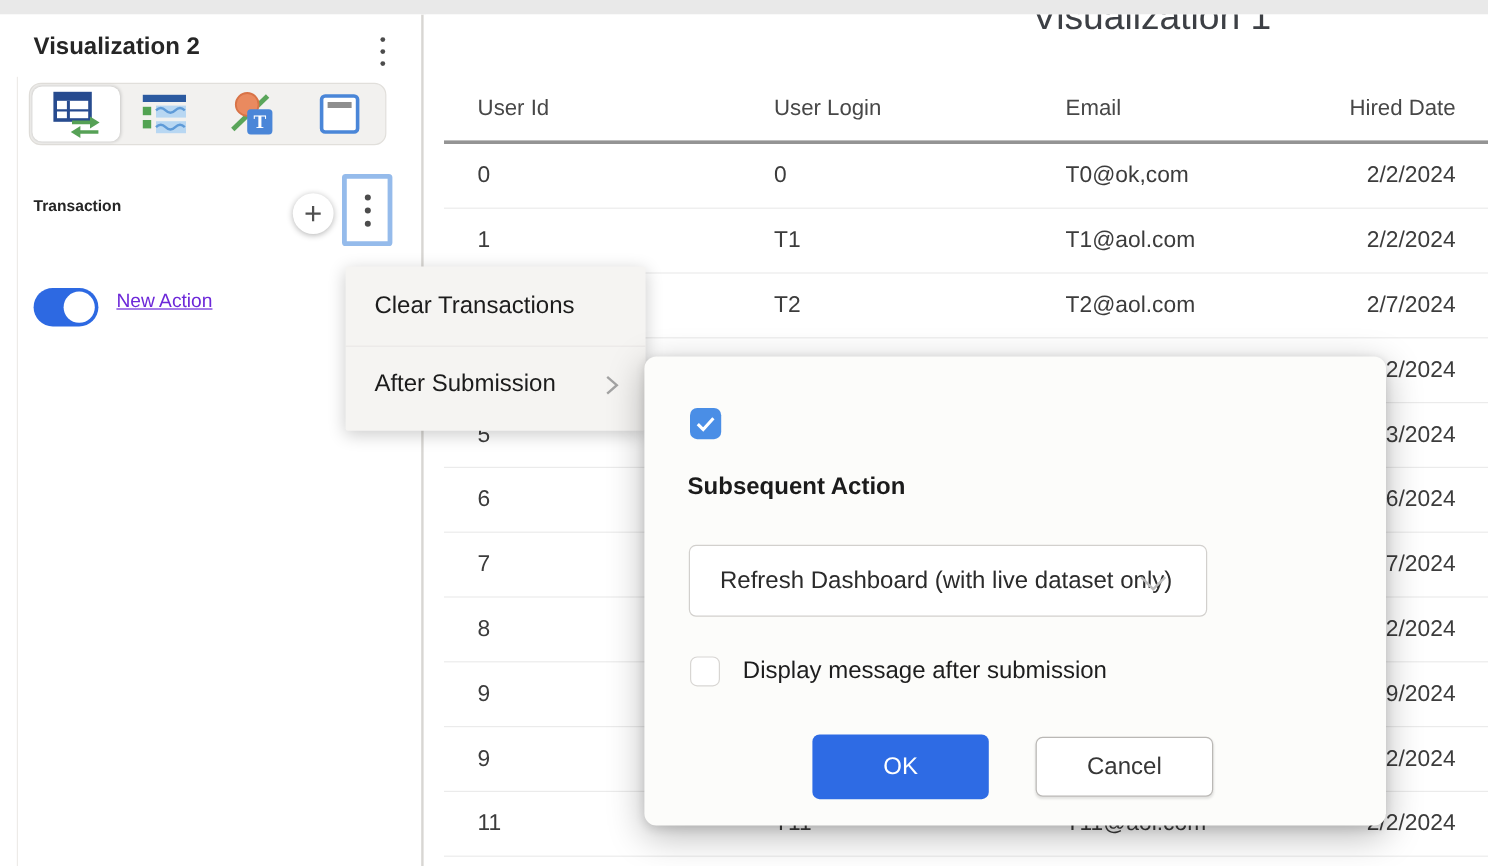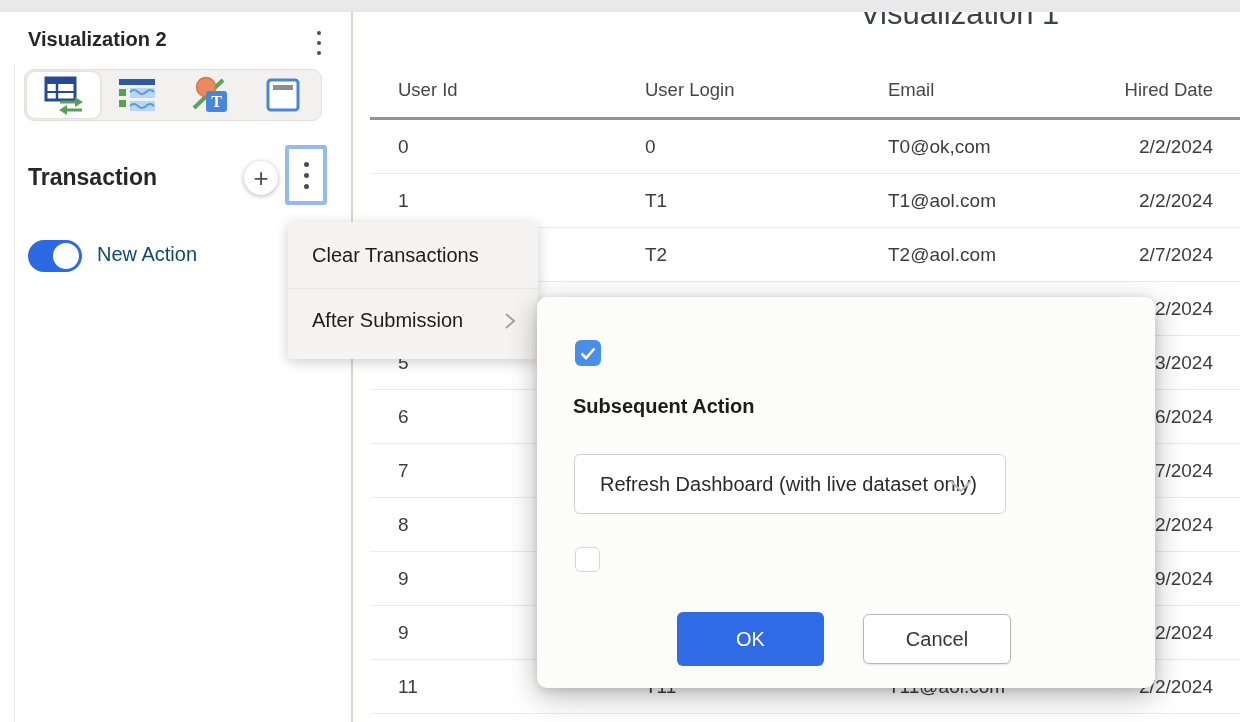--- a/index.html
+++ b/index.html
@@ -23,31 +23,31 @@
   .sidebar { position:absolute; left:0; top:0; width:353px; height:722px; background:#fff; border-right:2px solid #d8d6d3; z-index:5; }
   .sidebar-inner-line { position:absolute; left:14px; top:52px; bottom:0; width:1px; background:#edebe8; }
   .sidebar-title { position:absolute; left:28px; top:16px; font-size:20px; font-weight:700; color:#262626; }
   .kebab { display:flex; flex-direction:column; align-items:center; justify-content:center; gap:6px; }
   .kebab i { width:4px; height:4px; border-radius:50%; background:#4c4c4c; }
   .sidebar-kebab { position:absolute; left:306px; top:16px; width:26px; height:30px; cursor:pointer; }
   .viz-picker { position:absolute; left:24px; top:57px; width:298px; height:52px; background:#f2f1ef;
     border:1px solid #e1dfdb; border-radius:10px; display:flex; align-items:center; padding:2px; }
   .viz-btn { flex:1; height:46px; border-radius:8px; display:flex; align-items:center; justify-content:center; }
   .viz-btn.selected { background:#fff; box-shadow:0 0 3px rgba(0,0,0,0.18); }
-  .section-title { position:absolute; left:28px; top:152px; font-size:23px; font-weight:700; color:#262626; }
+  .section-title { position:absolute; left:28px; top:152px; font-size:13px; font-weight:700; color:#262626; }
   .add-btn { position:absolute; left:244px; top:149px; width:34px; height:34px; border-radius:50%;
     background:#fff; box-shadow:0 1px 5px rgba(0,0,0,0.3); display:flex; align-items:center; justify-content:center;
     font-size:26px; font-weight:300; color:#4f4f4f; line-height:1; }
   .menu-btn { position:absolute; left:285px; top:133px; width:42px; height:60px; background:#fff;
     border:4px solid #95bbeb; border-radius:3px; }
   .menu-btn .kebab { width:100%; height:100%; gap:6px; }
   .menu-btn .kebab i { width:5px; height:5px; }
   .toggle { position:absolute; left:28px; top:228px; width:54px; height:32px; border-radius:16px; background:#2d69e2; }
   .toggle-knob { position:absolute; right:3px; top:3px; width:26px; height:26px; border-radius:50%; background:#fff; }
-  .toggle-label { position:absolute; left:97px; top:231px; font-size:20px; color:#0c4a6e; }
+  .toggle-label { position:absolute; left:97px; top:231px; font-size:16px; color:#6d28d9;text-decoration:underline; }
 
   
   .context-menu { position:absolute; left:288px; top:210px; width:250px; height:137px; background:#f5f4f2;
     border-radius:2px; box-shadow:0 3px 14px rgba(0,0,0,0.2); z-index:10; }
   .menu-item { position:absolute; left:24px; right:16px; height:50px; line-height:50px; font-size:20px; color:#1c1c1c; white-space:nowrap; }
   .menu-item-1 { top:8px; }
   .menu-item-2 { top:73px; }
   .menu-divider { position:absolute; left:0; right:0; top:66px; height:1px; background:#eae8e6; }
   .submenu-chevron { position:absolute; right:22px; top:90px; }
 
@@ -240,18 +240,19 @@
     <div class="section-label">Subsequent Action</div>
 
     <div class="select">
       <div class="select-value">Refresh Dashboard (with live dataset only)</div>
       <svg class="select-chevron" width="24" height="14" viewBox="0 0 24 14">
         <polyline points="2,2 12,12 22,2" fill="none" stroke="#bdbdbd" stroke-width="2"></polyline>
       </svg>
     </div>
 
     <div class="checkbox unchecked cb2"></div>
+    <div class="cb-label cb2-label">Display message after submission</div>
 
     <div class="btn cancel-btn">Cancel</div>
     <div class="btn ok-btn">OK</div>
   </div>
 
 </div>
 
 </body></html>

